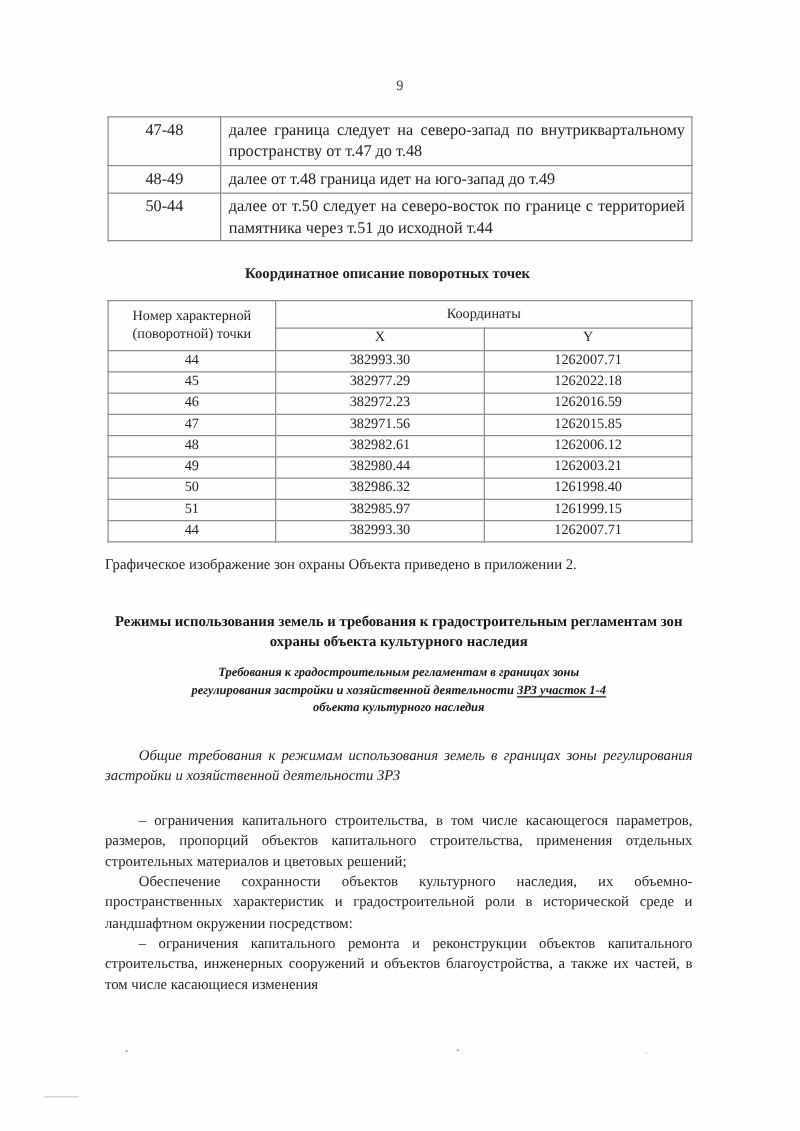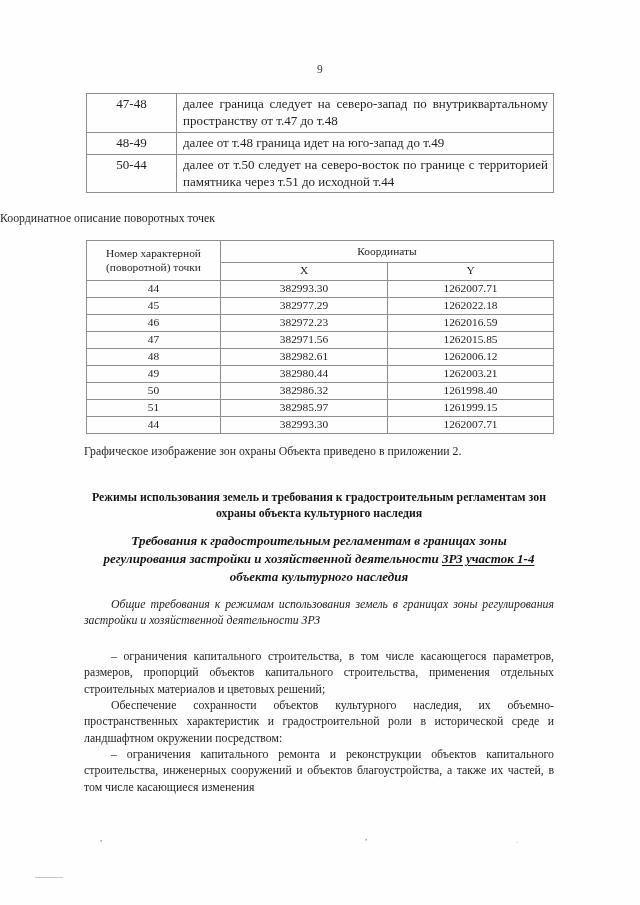--- a/index.html
+++ b/index.html
@@ -73,22 +73,24 @@
     hyphens: none;
     margin-top: 48px;
   }
 
   
   .caption {
     position: absolute;
     left: 0;
     top: 211px;
     width: 620px;
+    text-align: center;
     font-size: 11.8px;
     color: #1f1f1f;
+    font-weight: bold;
   }
 
   
   #coords-table {
     left: 86px;
     top: 240px;
     width: 467px;
     font-size: 11.4px;
   }
   #coords-table col.c-num { width: 134px; }
@@ -145,21 +147,21 @@
   h2.heading-bold {
     margin: 0;
     font-size: 11.8px;
     line-height: 1.39;
     font-weight: bold;
     text-align: center;
     color: #161616;
   }
   h3.heading-italic {
     margin: 0;
-    font-size: 13px;
+    font-size: 10px;
     line-height: 1.39;
     font-weight: bold;
     font-style: italic;
     text-align: center;
     color: #161616;
   }
   .underline-seg {
     text-decoration: underline;
     text-underline-offset: 1.5px;
   }

